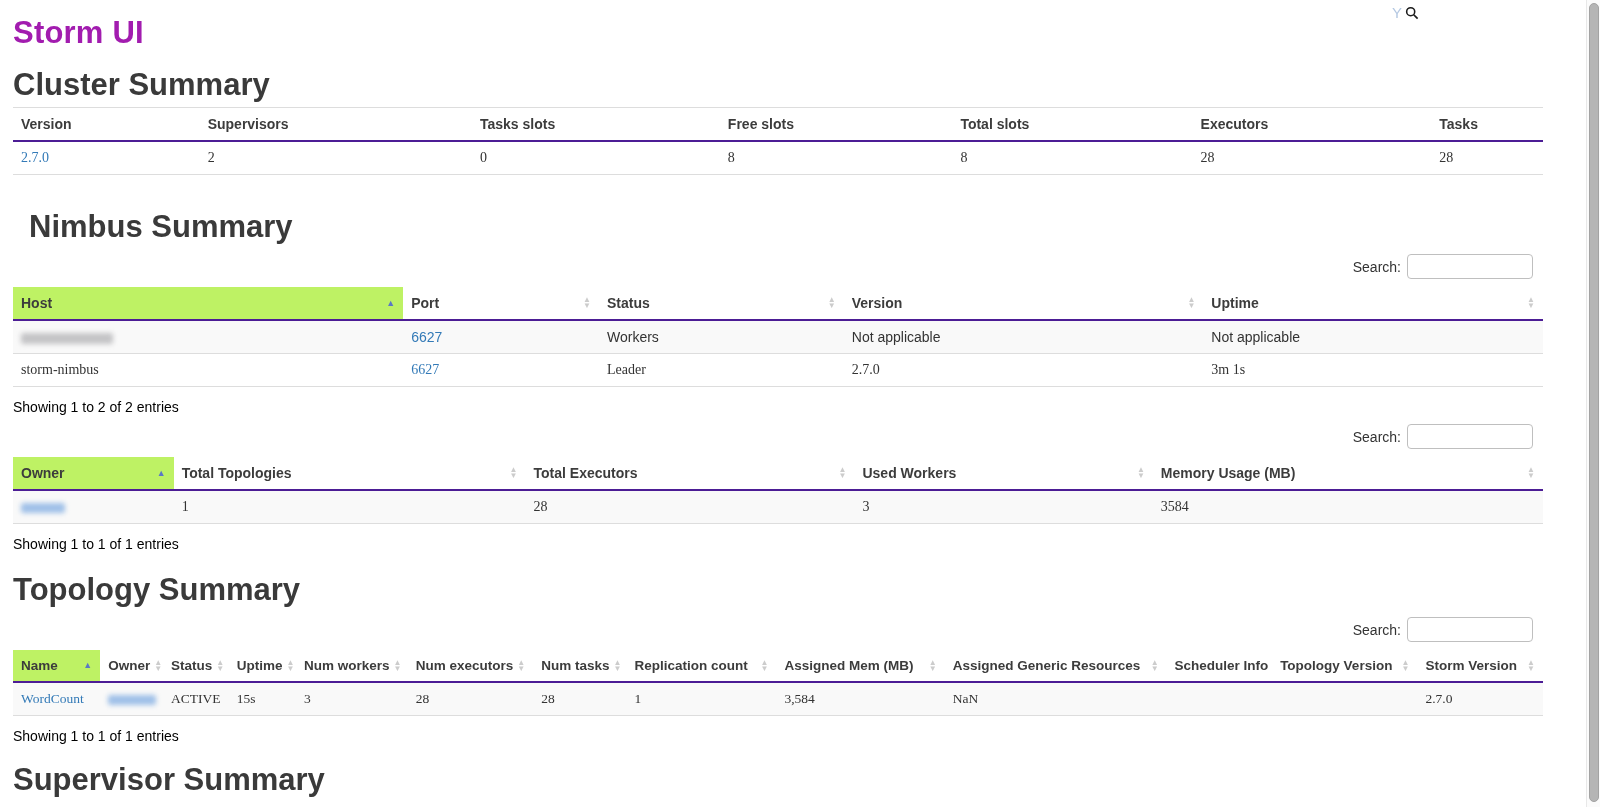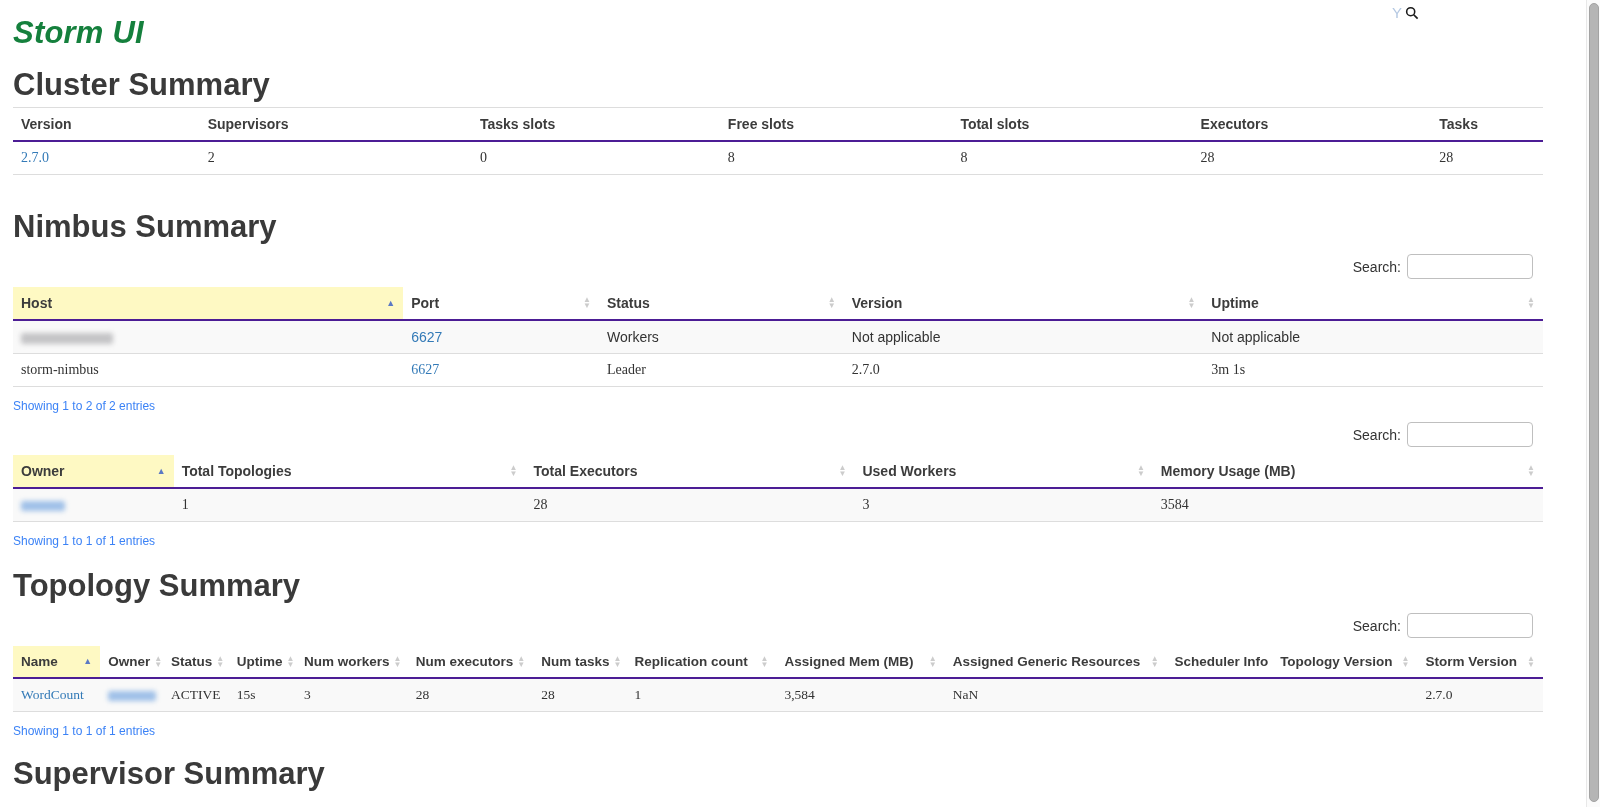--- a/index.html
+++ b/index.html
@@ -1,24 +1,24 @@
 <!DOCTYPE html>
 <html><head>
 <meta charset="utf-8">
 <style>
   * { margin:0; padding:0; box-sizing:border-box; }
   html,body { width:1600px; height:807px; overflow:hidden; background:#fff;
               font-family:"Liberation Sans","DejaVu Sans",sans-serif; color:#333; }
   .page { position:absolute; left:13px; top:0; width:1532px; }
 
-  h1.app-title { font-size:31px; font-weight:700; color:#15803d; margin:15px 0 4px 0; letter-spacing:0.2px;font-style:italic; }
+  h1.app-title { font-size:31px; font-weight:700; color:#a21caf; margin:15px 0 4px 0; letter-spacing:0.2px; }
   h2.section-heading { font-size:31px; font-weight:700; color:#3a3a3a; }
 
   .h2-cluster { margin:16px 0 4px 0; }
-  .h2-nimbus { margin:34px 0 0 0; }
+  .h2-nimbus { margin:34px 0 0 16px; }
   .h2-owner { margin:22px 0 0 0; }
   .h2-topology { margin:20px 0 0 0; }
   .h2-supervisor { margin:18px 0 0 0; }
 
   .search-bar { text-align:right; margin:9px 12px 7px 0; height:26px; }
   .search-bar label { font-size:14px; color:#333; margin-right:6px; vertical-align:middle; }
   .search-bar input { width:126px; height:25px; border:1px solid #bfbfbf; border-radius:4px;
                       vertical-align:middle; padding:2px 6px; font-size:13px;
                       font-family:"Liberation Sans",sans-serif; }
 
@@ -26,27 +26,27 @@
   th, td { text-align:left; padding:8px; overflow:hidden; white-space:nowrap; }
   th { font-weight:700; color:#3c3c3c; }
   td { color:#333; }
   tbody tr { border-top:1px solid #ddd; }
   tbody tr:last-child { border-bottom:1px solid #ddd;font-family:Liberation Serif, serif; }
   thead tr { border-bottom:2px solid #4c1d95; }
   .table-topborder thead tr { border-top:1px solid #ddd; }
   tbody tr.odd { background:#f9f9f9; }
 
   th.sortable .th-inner { display:flex; align-items:center; justify-content:space-between; }
-  th.sorted { background:#fef9c3;text-align:right; }
+  th.sorted { background:#bef264;text-align:right; }
   .sort-asc-icon { color:#5b79c4; font-size:9px; line-height:9px; margin-left:4px; }
   .sort-idle-icon { display:inline-flex; flex-direction:column; color:#ccc; font-size:8px;
                     line-height:6px; margin-left:4px; }
 
   a.cell-link { color:#337ab7; text-decoration:none; }
-  .info-text { font-size:12px; color:#3b82f6; margin:12px 0 2px 0; }
+  .info-text { font-size:14px; color:#000000; margin:12px 0 2px 0; }
 
   .redact { display:inline-block; height:11px; border-radius:2px; filter:blur(2.5px); vertical-align:middle; }
   .redact-gray { width:92px; background:#c4c4c6; }
   .redact-blue { width:44px; background:#9fc0e8; height:10px; }
   .redact-blue-sm { width:48px; background:#9fc0e8; height:10px; }
 
   .top-icons { position:absolute; left:1392px; top:4px; display:flex; align-items:center; gap:3px; }
   .filter-glyph { color:#b4c8e2; font-size:15px; font-weight:400; }
 
   .scrollbar-track { position:absolute; right:0; top:0; width:14px; height:807px;

